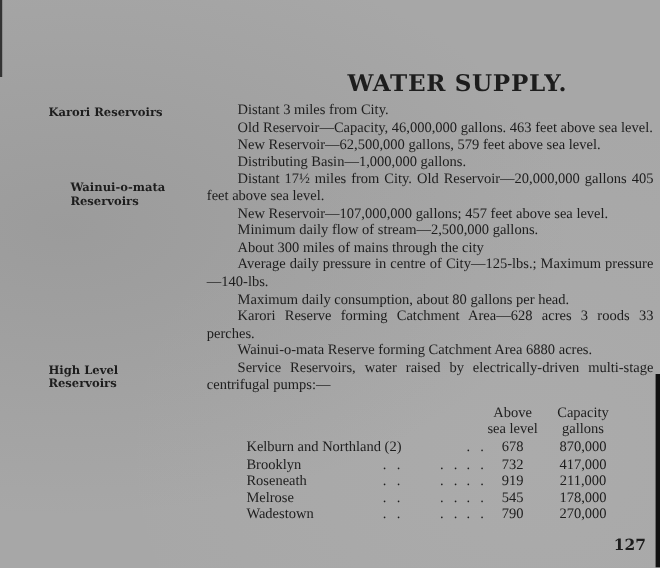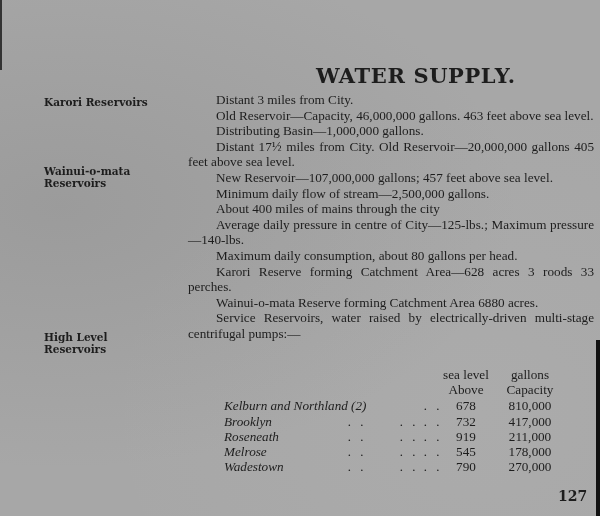--- a/index.html
+++ b/index.html
@@ -33,84 +33,85 @@
   .body {
     position: absolute; left: 188px; top: 92px; width: 406px;
     font-size: 13.2px; line-height: 15.6px; text-align: justify;
   }
   .body p { margin: 0; text-indent: 28px; }
   .tbl {
     position: absolute; left: 224px; top: 368px;
     font-size: 13.2px; line-height: 15.2px;
   }
   .tbl .row { display: flex; align-items: baseline; height: 15.2px; }
-  .tbl .name { width: 198px; white-space: nowrap; position: relative; font-style: italic; }
+  .tbl .name { width: 198px; white-space: nowrap; position: relative; }
   .tbl .dots { position: absolute; left: 124px; letter-spacing: 3px; }
   .tbl .dots2 { position: absolute; left: 176px; letter-spacing: 3px; }
   .tbl .dots3 { position: absolute; left: 200px; letter-spacing: 3px; }
   .tbl .c1 { width: 64px; text-align: center; padding-left: 12px; }
   .tbl .c2 { width: 64px; text-align: center; }
   .tbl .hdr { line-height: 14.5px; }
   .pageno {
     position: absolute; left: 558px; top: 488px;
     font-family: "DejaVu Serif", serif; font-weight: bold; font-size: 14px;
   }
 </style>
 </head>
 <body>
 
 <div class="edge-left"></div>
 <div class="edge-right"></div>
 
 <div class="title">WATER SUPPLY.</div>
 
 <div class="side" style="top:96px;">Karori Reservoirs</div>
-<div class="side" style="top:165px;">
+<div class="side" style="top:165px;margin-left:20px;">
   <div>Wainui-o-mata</div>
   <div>Reservoirs</div>
 </div>
 <div class="side" style="top:331px;">
   <div>High Level</div>
   <div>Reservoirs</div>
 </div>
 
 <div class="body">
   <p>Distant 3 miles from City.</p>
   <p>Old Reservoir—Capacity, 46,000,000 gallons.   463 feet above sea level.</p>
+  <p>New Reservoir—62,500,000 gallons,   579 feet above sea level.</p>
   <p>Distributing Basin—1,000,000 gallons.</p>
   <p>Distant 17½ miles from City.  Old Reservoir—20,000,000 gallons 405 feet above sea level.</p>
   <p>New Reservoir—107,000,000 gallons; 457 feet above sea level.</p>
   <p>Minimum daily flow of stream—2,500,000 gallons.</p>
-  <p>About 400 miles of mains through the city</p>
+  <p>About 300 miles of mains through the city</p>
   <p>Average daily pressure in centre of City—125-lbs.; Maximum pressure—140-lbs.</p>
   <p>Maximum daily consumption, about 80 gallons per head.</p>
   <p>Karori Reserve forming Catchment Area—628 acres 3 roods 33 perches.</p>
   <p>Wainui-o-mata Reserve forming Catchment Area 6880 acres.</p>
   <p>Service Reservoirs, water raised by electrically-driven multi-stage centrifugal pumps:—</p>
 </div>
 
 <div class="tbl">
   <div class="row hdr">
     <span class="name"></span>
-    <span class="c1">sea level</span>
-    <span class="c2">gallons</span>
+    <span class="c1">Above</span>
+    <span class="c2">Capacity</span>
   </div>
   <div class="row hdr">
     <span class="name"></span>
-    <span class="c1">Above</span>
-    <span class="c2">Capacity</span>
+    <span class="c1">sea level</span>
+    <span class="c2">gallons</span>
   </div>
 
   <div class="row">
     <span class="name">
       <span>Kelburn and Northland (2)</span>
       <span class="dots3">. .</span>
     </span>
     <span class="c1">678</span>
-    <span class="c2">810,000</span>
+    <span class="c2">870,000</span>
   </div>
   <div class="row">
     <span class="name">
       <span>Brooklyn</span>
       <span class="dots">. .</span>
       <span class="dots2">. .</span>
       <span class="dots3">. .</span>
     </span>
     <span class="c1">732</span>
     <span class="c2">417,000</span>

